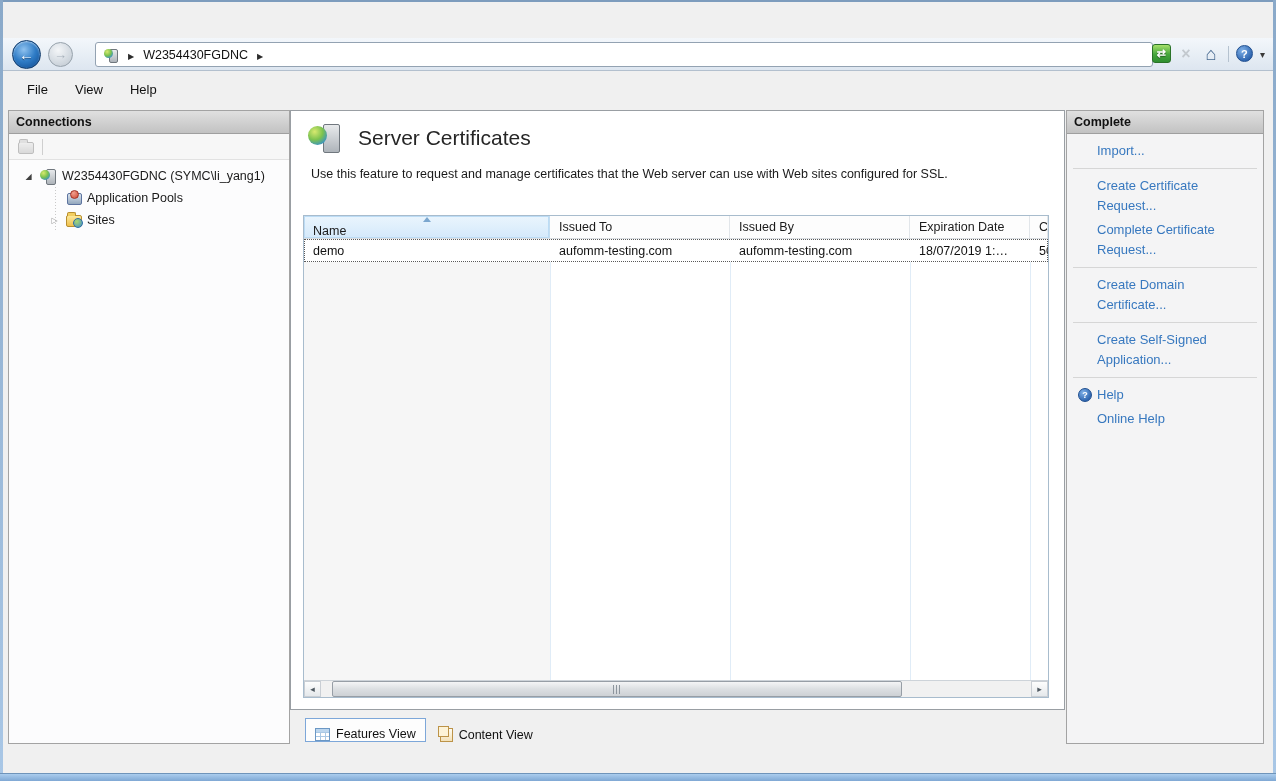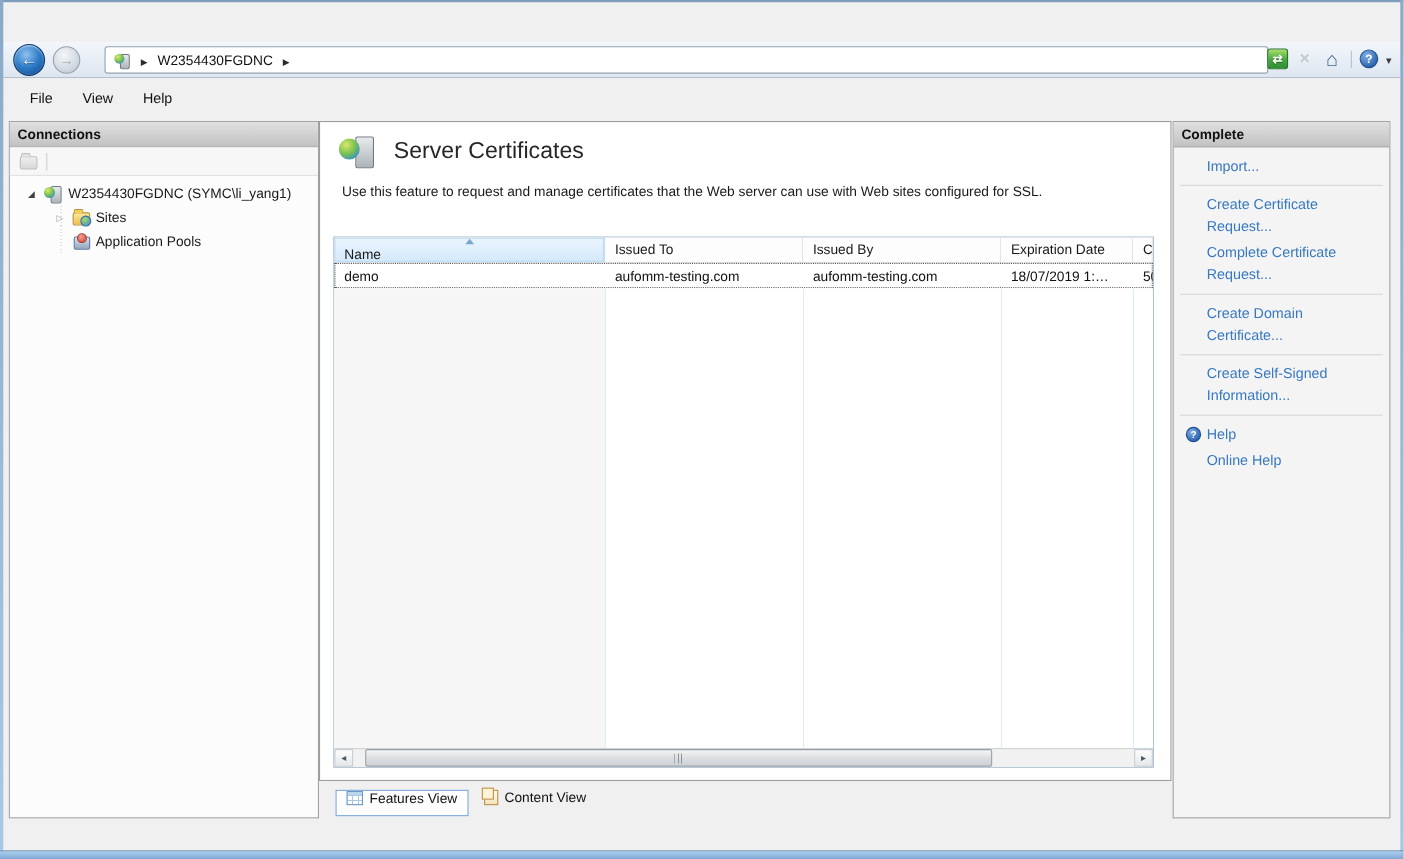--- a/index.html
+++ b/index.html
@@ -132,21 +132,21 @@
   .hs-btn { width:17px; flex:none; background:linear-gradient(180deg,#fdfdfd,#e5e8eb); border:1px solid #c9ced4;
             display:flex; align-items:center; justify-content:center; }
   .hs-btn.left::before { content:"◂"; font-size:9px; color:#4e5860; }
   .hs-btn.right::before { content:"▸"; font-size:9px; color:#4e5860; }
   .hs-track { flex:1; position:relative; }
   .hs-thumb { position:absolute; left:11px; width:570px; top:0; bottom:0; border:1px solid #979ea6; border-radius:2px;
               background:linear-gradient(180deg,#f4f5f6,#dcdfe2 50%,#cdd1d5); display:flex; align-items:center; justify-content:center; }
   .hs-grip { width:8px; height:9px; background:repeating-linear-gradient(90deg,#8d959d 0 1px,transparent 1px 3px); }
 
   .tabsrow { position:absolute; left:287px; top:606px; width:775px; height:32px; display:flex; align-items:center; gap:5px; padding-left:15px; }
-  .tab { display:flex; align-items:flex-start; gap:6px; height:24px; padding:0 9px; font-size:12.5px; color:#111; }
+  .tab { display:flex; align-items:flex-end; gap:6px; height:24px; padding:0 9px; font-size:12.5px; color:#111; }
   .tab.selected { background:#fdfdfd; border:1px solid #7da7d9; }
 
   .actions-panel { position:absolute; left:1063px; top:2px; width:198px; height:634px; background:#f4f4f5; border:1px solid #a3a3a3; }
   .act-group { margin:0 6px; padding:5px 0; border-bottom:1px solid #d6d6d6; }
   .act-group.last { border-bottom:none; }
   .act-item { position:relative; display:block; padding:2px 6px 2px 24px; font-size:13px; line-height:20px; color:#3778bf; }
   .act-item .ic-q.sm { position:absolute; left:5px; top:5px; }
 
   
   .statusbar { position:absolute; left:3px; top:746px; width:1270px; height:27px; background:linear-gradient(180deg,#f4f6f8,#e9edf2);
@@ -197,28 +197,28 @@
         <span class="tb-sep"></span>
       </div>
       <div class="tree">
         <div class="tree-row lvl0">
           <span class="slot tw-exp"></span>
           <span class="iis sz16"></span>
           <span>W2354430FGDNC (SYMC\li_yang1)</span>
         </div>
         <div class="tree-kids">
           <div class="tree-row lvl1">
+            <span class="slot"></span>
+            <span class="ic-pool"></span>
+            <span>Application Pools</span>
+          </div>
+          <div class="tree-row lvl1">
             <span class="slot tw-col"></span>
             <span class="ic-folder"></span>
             <span>Sites</span>
-          </div>
-          <div class="tree-row lvl1">
-            <span class="slot"></span>
-            <span class="ic-pool"></span>
-            <span>Application Pools</span>
           </div>
         </div>
       </div>
     </div>
 
     <div class="center-panel">
       <div class="feature-header">
         <span class="iis sz30"></span>
         <span class="feature-title">Server Certificates</span>
       </div>
@@ -289,21 +289,21 @@
         <a class="act-item">Import...</a>
       </div>
       <div class="act-group">
         <a class="act-item">Create Certificate Request...</a>
         <a class="act-item">Complete Certificate Request...</a>
       </div>
       <div class="act-group">
         <a class="act-item">Create Domain Certificate...</a>
       </div>
       <div class="act-group">
-        <a class="act-item">Create Self-Signed Information...</a>
+        <a class="act-item">Create Self-Signed Application...</a>
       </div>
       <div class="act-group last">
         <a class="act-item">
           <span class="ic-q sm"></span>
           <span>Help</span>
         </a>
         <a class="act-item">Online Help</a>
       </div>
     </div>
 

